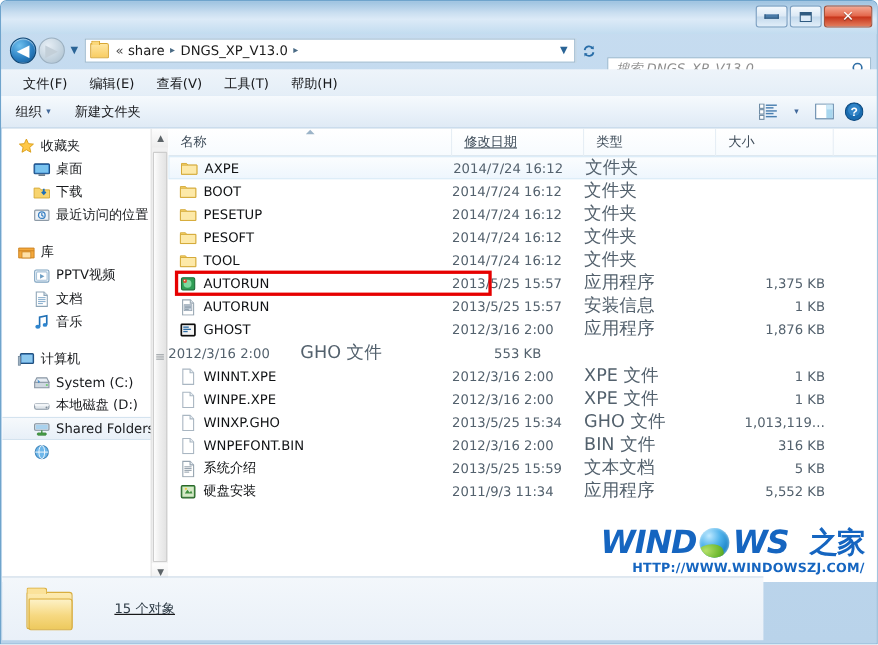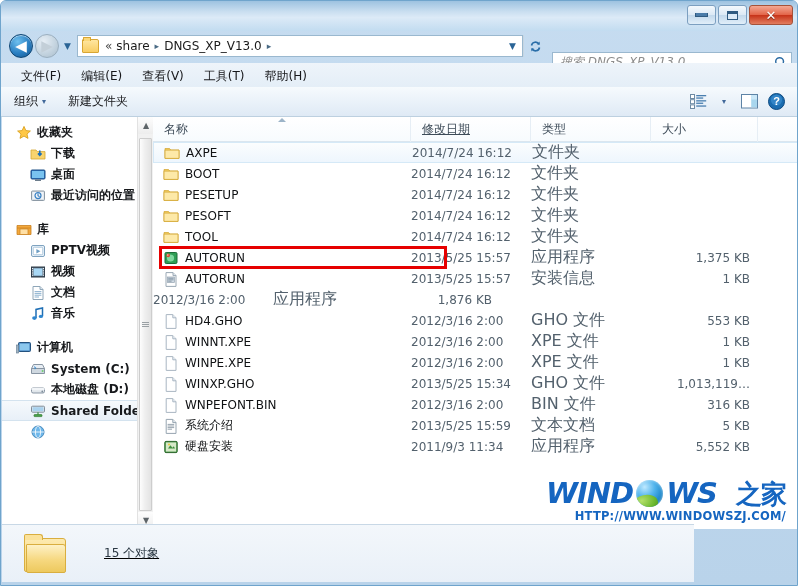--- a/index.html
+++ b/index.html
@@ -125,21 +125,21 @@
     color:#2f6ea5;
   }
   .tbicon svg{display:block;}
   
   .content{
     position:absolute;left:1px;top:116px;width:796px;height:412px;
     display:flex;background:#ffffff;
   }
   .navpane{
     width:151px;height:100%;box-sizing:border-box;position:relative;
-    background:#ffffff;overflow:hidden;font-weight:bold;
+    background:#ffffff;overflow:hidden;
   }
   .navinner{padding-top:5px;}
   .navrow{
     display:flex;align-items:center;height:21px;padding-left:14px;
     white-space:nowrap;box-sizing:border-box;
   }
   .navrow.indent{padding-left:28px;}
   .navrow.sel{
     background:linear-gradient(to bottom,#f6f9fc 0%,#e8f0f8 100%);
     border:1px solid #d4e3ef;border-left:none;border-right:none;
@@ -387,36 +387,36 @@
             <svg width="16" height="16" viewBox="0 0 16 16">
               <path d="M8 1.4 L9.9 5.6 L14.4 6 L11 9 L12 13.4 L8 11.1 L4 13.4 L5 9 L1.6 6 L6.1 5.6 Z" fill="#ffc846" stroke="#d79a11" stroke-width="0.8"></path>
             </svg>
           </span>
           <span class="navlabel">收藏夹</span>
         </div>
 
         <div class="navrow indent">
           <span class="ic">
             <svg width="16" height="16" viewBox="0 0 16 16">
-              <path d="M1 4 h5 l1.3 1.6 H15 V13 H1 Z" fill="#f8d46e" stroke="#d3a734" stroke-width="0.8"></path>
-              <path d="M9.8 4.5 v4.3 M8 7.4 l1.8 2 l1.8 -2" stroke="#1d6fb8" stroke-width="1.6" fill="none"></path>
-            </svg>
-          </span>
-          <span class="navlabel">下载</span>
-        </div>
-
-        <div class="navrow indent">
-          <span class="ic">
-            <svg width="16" height="16" viewBox="0 0 16 16">
               <rect x="1" y="3" width="14" height="9" rx="1" fill="#2f77c4" stroke="#1d4f84"></rect>
               <rect x="2" y="4" width="12" height="7" fill="#79c3ef"></rect>
               <rect x="5" y="12.4" width="6" height="1.6" fill="#6d7d8c"></rect>
             </svg>
           </span>
           <span class="navlabel">桌面</span>
+        </div>
+
+        <div class="navrow indent">
+          <span class="ic">
+            <svg width="16" height="16" viewBox="0 0 16 16">
+              <path d="M1 4 h5 l1.3 1.6 H15 V13 H1 Z" fill="#f8d46e" stroke="#d3a734" stroke-width="0.8"></path>
+              <path d="M9.8 4.5 v4.3 M8 7.4 l1.8 2 l1.8 -2" stroke="#1d6fb8" stroke-width="1.6" fill="none"></path>
+            </svg>
+          </span>
+          <span class="navlabel">下载</span>
         </div>
 
         <div class="navrow indent">
           <span class="ic">
             <svg width="16" height="16" viewBox="0 0 16 16">
               <rect x="1.5" y="3" width="13" height="9.5" rx="1" fill="#d5dde4" stroke="#8d9aa6"></rect>
               <rect x="2.5" y="4" width="11" height="7" fill="#eff3f7"></rect>
               <circle cx="8" cy="7.6" r="3" fill="none" stroke="#3b82c4" stroke-width="1.2"></circle>
               <path d="M8 5.6 v2.2 l1.6 1" stroke="#3b82c4" stroke-width="1.1" fill="none"></path>
             </svg>
@@ -441,39 +441,20 @@
           <span class="ic">
             <svg width="16" height="16" viewBox="0 0 16 16">
               <rect x="1.5" y="2.5" width="13" height="11" rx="1.5" fill="#eef5fb" stroke="#7fa3c0"></rect>
               <rect x="3.2" y="4.2" width="9.6" height="7.6" rx="1" fill="#ffffff" stroke="#a9c4da"></rect>
               <path d="M6.4 6 l4 2.2 l-4 2.2 Z" fill="#6d9ec4"></path>
             </svg>
           </span>
           <span class="navlabel">PPTV视频</span>
         </div>
 
-        <div class="navrow indent">
-          <span class="ic">
-            <svg width="16" height="16" viewBox="0 0 16 16">
-              <rect x="1.5" y="3" width="13" height="10" fill="#4a5b6b" stroke="#2f3c49"></rect>
-              <rect x="3.5" y="4.3" width="9" height="7.4" fill="#a9d8f5"></rect>
-              <g fill="#e9eef3">
-                <rect x="2" y="4" width="1.2" height="1.2"></rect>
-                  <rect x="2" y="6.2" width="1.2" height="1.2"></rect>
-                <rect x="2" y="8.4" width="1.2" height="1.2"></rect>
-                  <rect x="2" y="10.6" width="1.2" height="1.2"></rect>
-                <rect x="12.8" y="4" width="1.2" height="1.2"></rect>
-                  <rect x="12.8" y="6.2" width="1.2" height="1.2"></rect>
-                <rect x="12.8" y="8.4" width="1.2" height="1.2"></rect>
-                  <rect x="12.8" y="10.6" width="1.2" height="1.2"></rect>
-              </g>
-            </svg>
-          </span>
-          <span class="navlabel">视频</span>
-        </div>
 
 
         <div class="navrow indent">
           <span class="ic">
             <svg width="16" height="16" viewBox="0 0 16 16">
               <path d="M3 1.5 h7 l3 3 v10 H3 Z" fill="#ffffff" stroke="#8fa6b8"></path>
               <path d="M10 1.5 v3 h3" fill="#dde7ef" stroke="#8fa6b8"></path>
               <g stroke="#7fa8c9" stroke-width="0.9">
                 <line x1="4.6" y1="6.6" x2="11.4" y2="6.6"></line>
                 <line x1="4.6" y1="8.4" x2="11.4" y2="8.4"></line>
@@ -695,34 +676,37 @@
                   </g>
                 </svg>
               </span>
        <span>AUTORUN</span>
      </div>
      <div class="cell-date">2013/5/25 15:57</div>
      <div class="cell-type">安装信息</div>
      <div class="cell-size">1 KB</div>
           </div>
           <div class="row">
+            <div class="cell-name">
+       <span class="ic">
+                <svg width="16" height="16" viewBox="0 0 16 16">
+                  <rect x="1.6" y="2.6" width="12.8" height="10.8" rx="0.8" fill="#1b1b1b" stroke="#000"></rect>
+                  <rect x="2.6" y="3.6" width="10.8" height="8.8" fill="#f4f4f4"></rect>
+                  <rect x="3.6" y="4.8" width="5" height="1.2" fill="#2f6ea5"></rect>
+                  <rect x="3.6" y="6.8" width="7" height="1.2" fill="#2f6ea5"></rect>
+                  <rect x="3.6" y="8.8" width="4" height="1.2" fill="#2f6ea5"></rect>
+                </svg>
+              </span>
+       <span>GHOST</span>
+     </div>
      <div class="cell-date">2012/3/16 2:00</div>
      <div class="cell-type">应用程序</div>
      <div class="cell-size">1,876 KB</div>
           </div>
           <div class="row">
-            <div class="cell-name">
-       <span class="ic">
-                <svg width="16" height="16" viewBox="0 0 16 16">
-                  <path d="M3.2 1.6 h6.6 l3.2 3.2 v10.6 H3.2 Z" fill="#ffffff" stroke="#a9b6c2"></path>
-                  <path d="M9.8 1.6 v3.2 h3.2" fill="#eaf0f5" stroke="#a9b6c2"></path>
-                </svg>
-              </span>
-       <span>HD4.GHO</span>
-     </div>
      <div class="cell-date">2012/3/16 2:00</div>
      <div class="cell-type">GHO 文件</div>
      <div class="cell-size">553 KB</div>
           </div>
           <div class="row">
             <div class="cell-name">
        <span class="ic">
                 <svg width="16" height="16" viewBox="0 0 16 16">
                   <path d="M3.2 1.6 h6.6 l3.2 3.2 v10.6 H3.2 Z" fill="#ffffff" stroke="#a9b6c2"></path>
                   <path d="M9.8 1.6 v3.2 h3.2" fill="#eaf0f5" stroke="#a9b6c2"></path>

